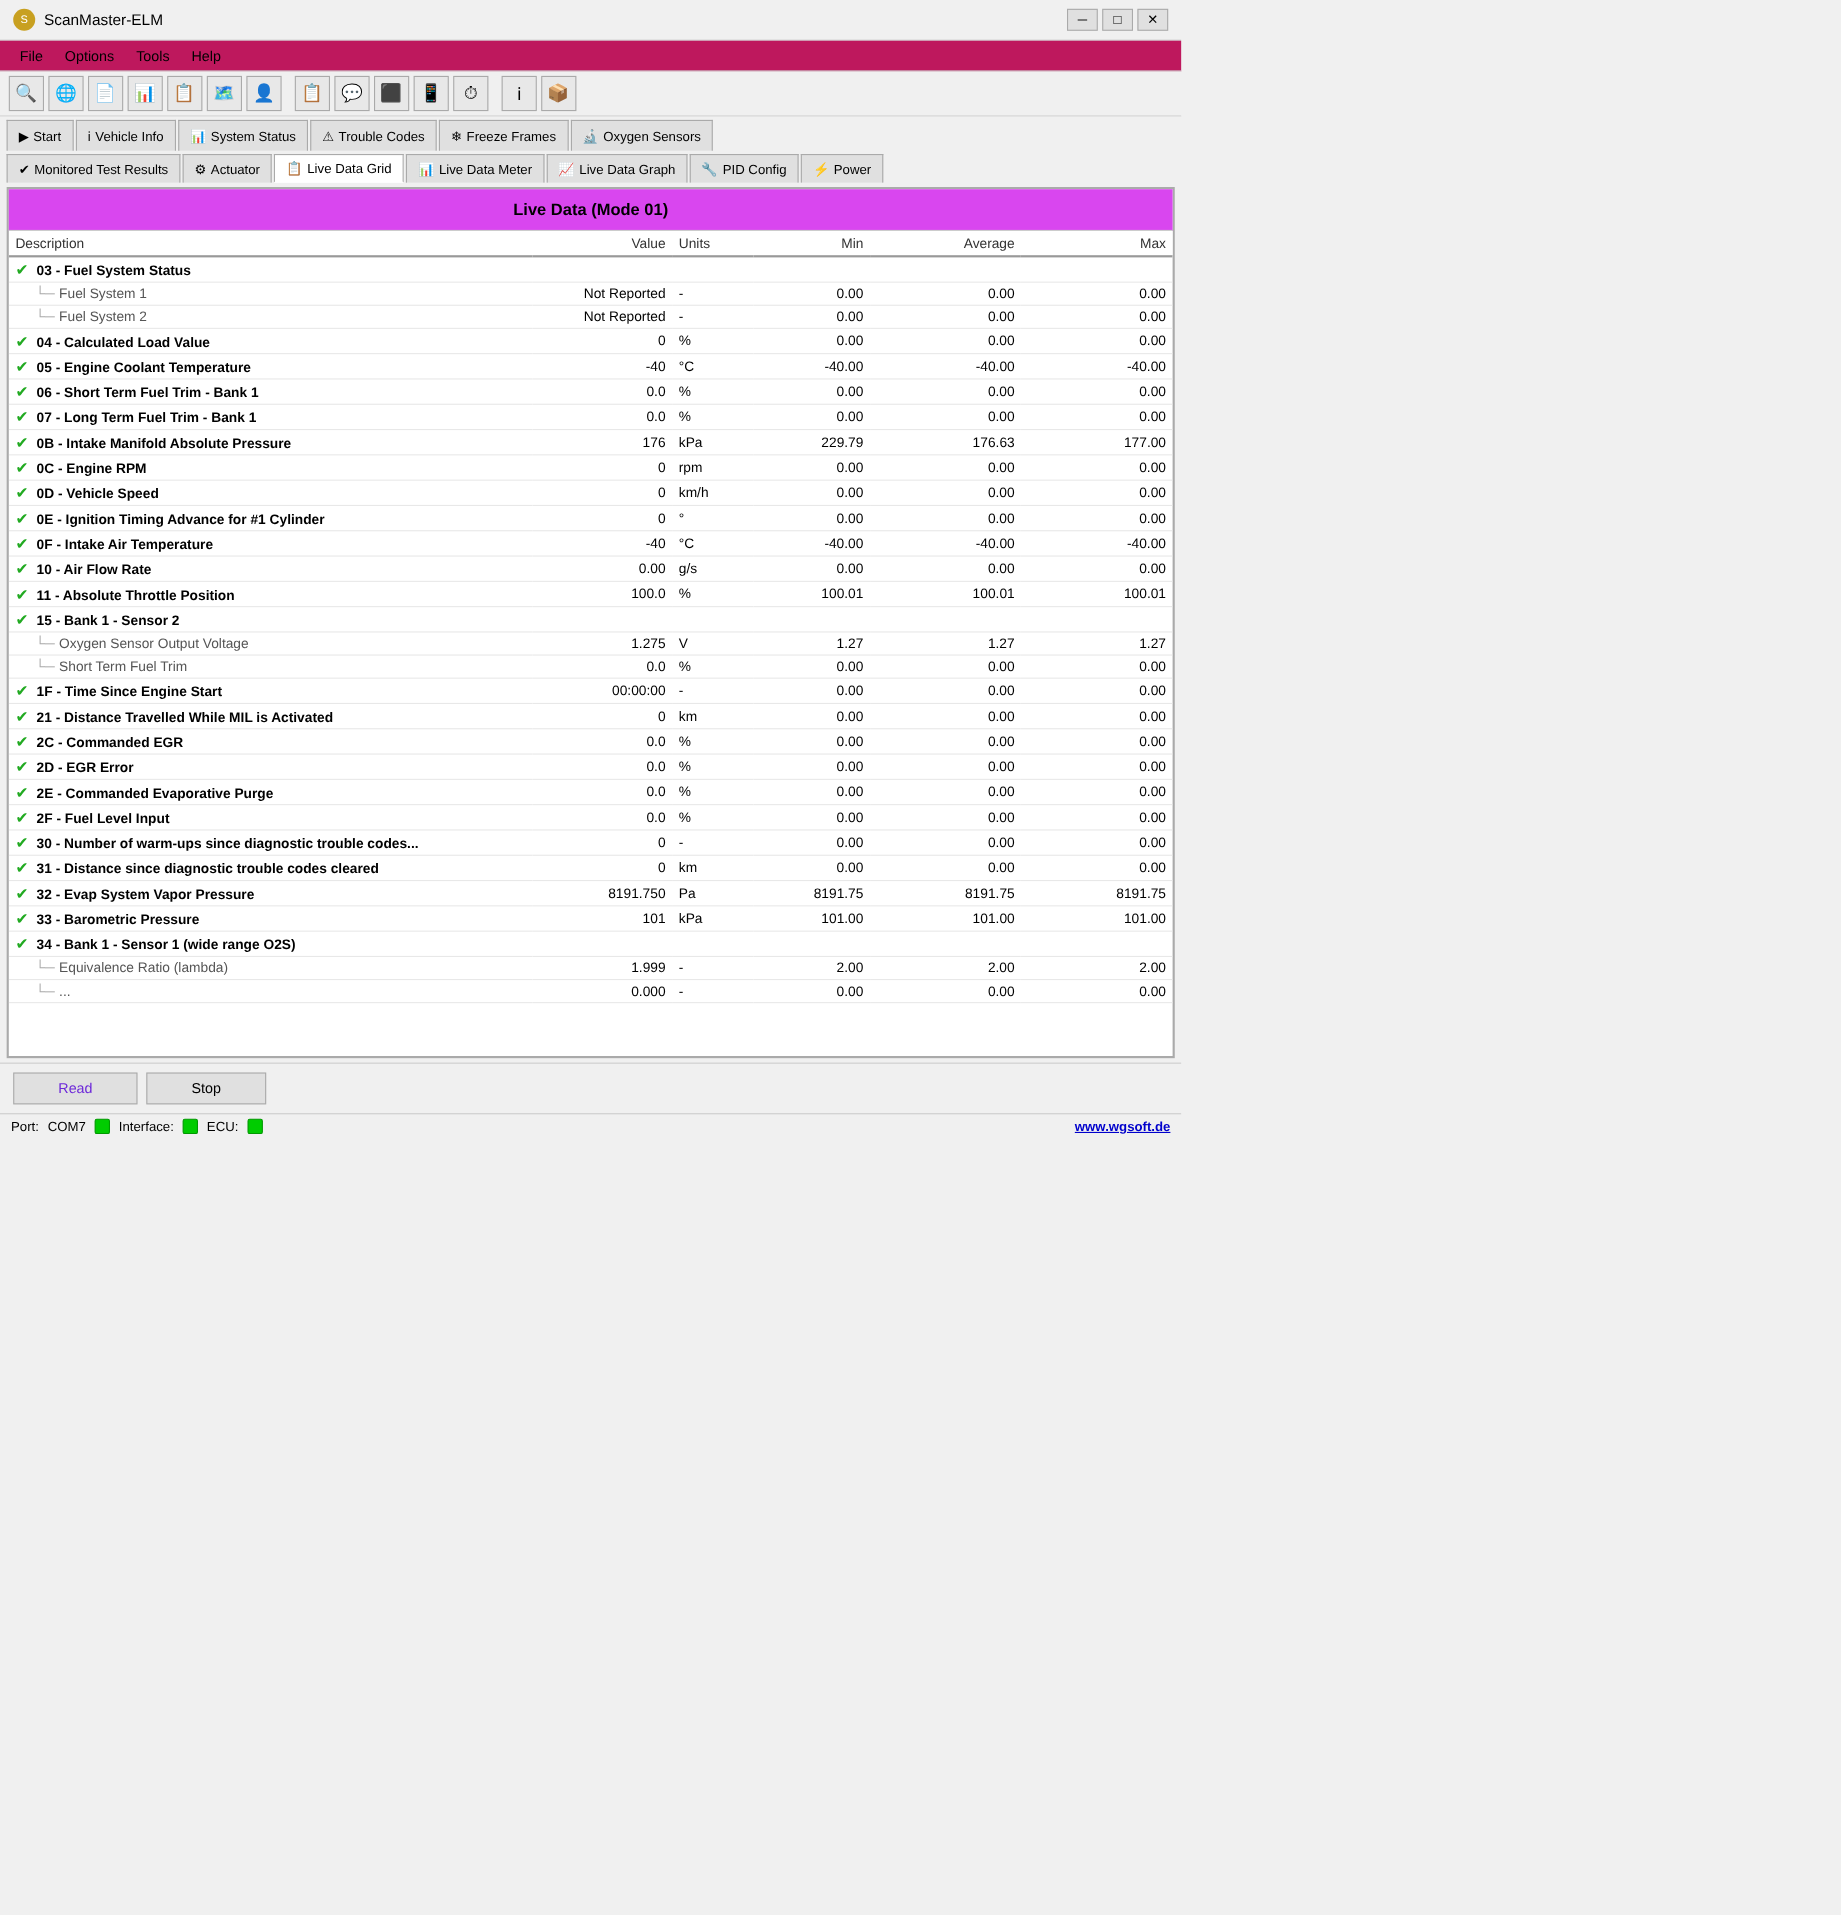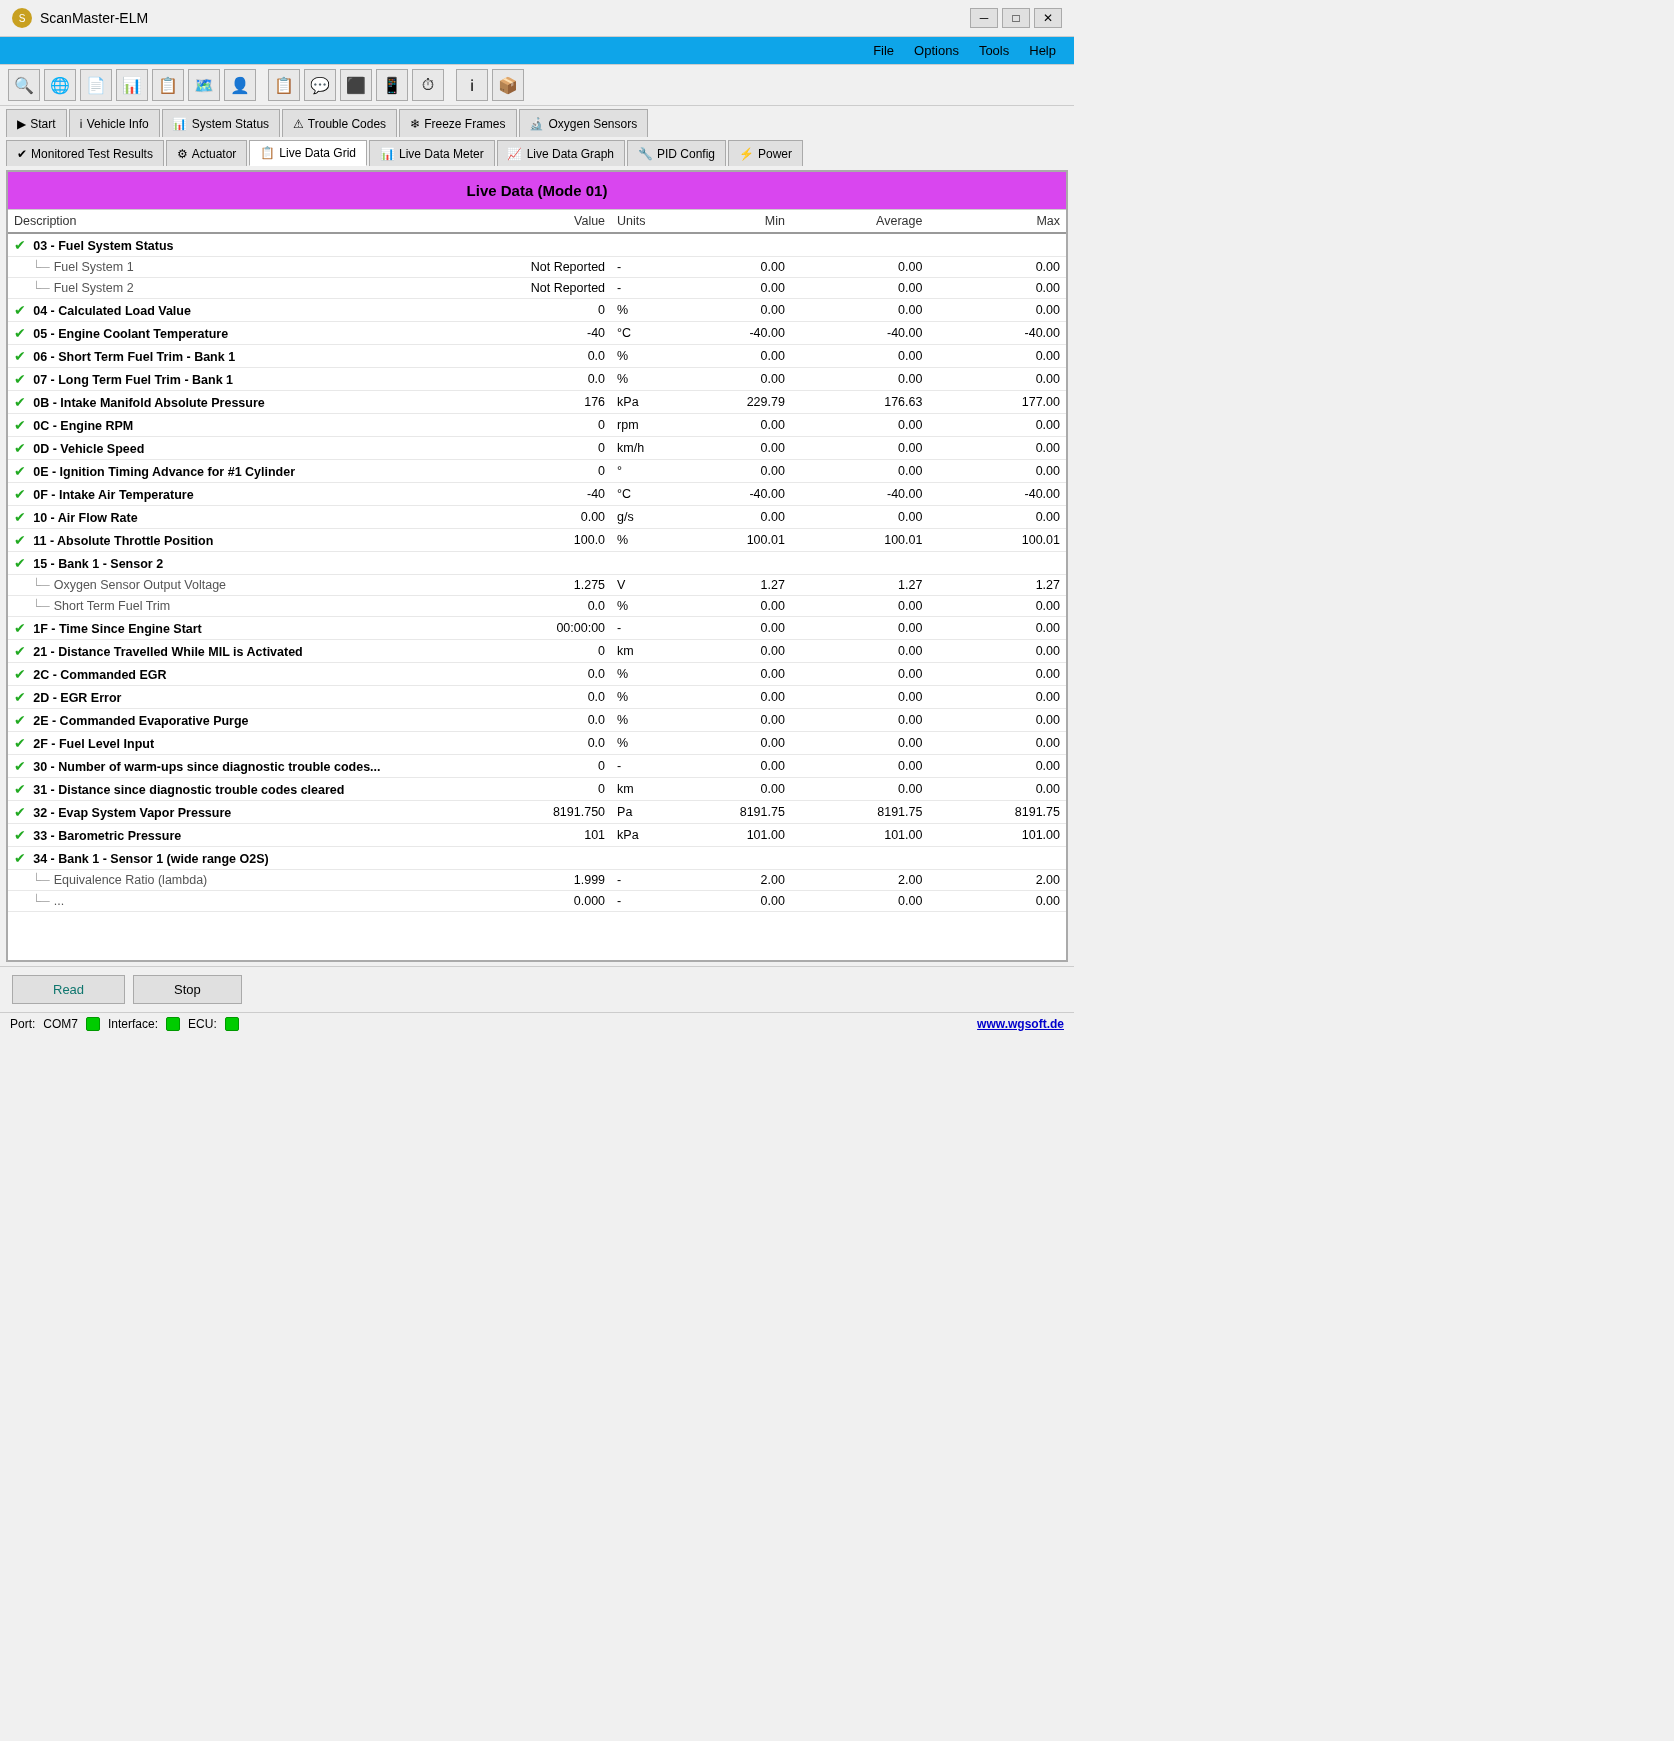--- a/index.html
+++ b/index.html
@@ -5,21 +5,21 @@
     * { box-sizing: border-box; margin: 0; padding: 0; }
     body { font-family: 'Segoe UI', Tahoma, Arial, sans-serif; font-size: 13px; background: #f0f0f0; width: 1074px; }
     
     
     #titlebar { background: #f0f0f0; display: flex; align-items: center; justify-content: space-between; padding: 8px 12px; border-bottom: 1px solid #ccc; }
     #titlebar-left { display: flex; align-items: center; gap: 8px; font-size: 14px; }
     #titlebar-controls { display: flex; gap: 4px; }
     .title-btn { width: 28px; height: 20px; background: #e0e0e0; border: 1px solid #aaa; cursor: pointer; display: flex; align-items: center; justify-content: center; font-size: 12px; }
     
     
-    #menubar { background: #0ea5e9; display: flex; padding: 2px 8px; border-bottom: 1px solid #ccc; justify-content: flex-end; }
+    #menubar { background: #be185d; display: flex; padding: 2px 8px; border-bottom: 1px solid #ccc; }
     .menu-item { padding: 4px 10px; cursor: pointer; font-size: 13px; }
     
     
     #toolbar { background: #f0f0f0; display: flex; gap: 4px; padding: 4px 8px; border-bottom: 1px solid #ccc; align-items: center; }
     .toolbar-icon { width: 32px; height: 32px; background: #e8e8e8; border: 1px solid #aaa; cursor: pointer; display: flex; align-items: center; justify-content: center; font-size: 16px; }
     .toolbar-sep { width: 4px; height: 32px; }
     
     
     #tabs-row1, #tabs-row2 { display: flex; background: #f0f0f0; padding: 3px 6px 0; gap: 2px; }
     .tab { padding: 5px 10px; border: 1px solid #aaa; border-bottom: none; background: #e0e0e0; cursor: pointer; font-size: 12px; display: flex; align-items: center; gap: 4px; white-space: nowrap; }
@@ -39,21 +39,21 @@
     .td-desc { padding: 3px 6px; }
     .td-val { padding: 3px 6px; text-align: right; }
     .td-units { padding: 3px 6px; }
     .td-num { padding: 3px 6px; text-align: right; }
     .check-icon { color: #22aa22; font-size: 14px; margin-right: 4px; }
     .indent { padding-left: 24px; color: #555; }
     
     
     #bottom-buttons { display: flex; gap: 8px; padding: 8px 12px; background: #f0f0f0; border-top: 1px solid #ccc; }
     .btn { padding: 6px 40px; background: #e0e0e0; border: 1px solid #aaa; cursor: pointer; font-size: 13px; }
-    .btn:disabled { color: #0f766e; cursor: default; }
+    .btn:disabled { color: #6d28d9; cursor: default; }
     
     
     #statusbar { background: #f0f0f0; border-top: 1px solid #ccc; display: flex; align-items: center; padding: 4px 10px; gap: 8px; font-size: 12px; }
     .status-led { width: 14px; height: 14px; background: #00cc00; border: 1px solid #009900; display: inline-block; border-radius: 2px; }
     .status-link { color: #0000cc; font-weight: bold; margin-left: auto; text-decoration: underline; }
     
     
     .app-logo { width: 20px; height: 20px; background: #c8a020; border-radius: 50%; display: inline-flex; align-items: center; justify-content: center; font-size: 10px; color: white; }
   </style>
 </head>

